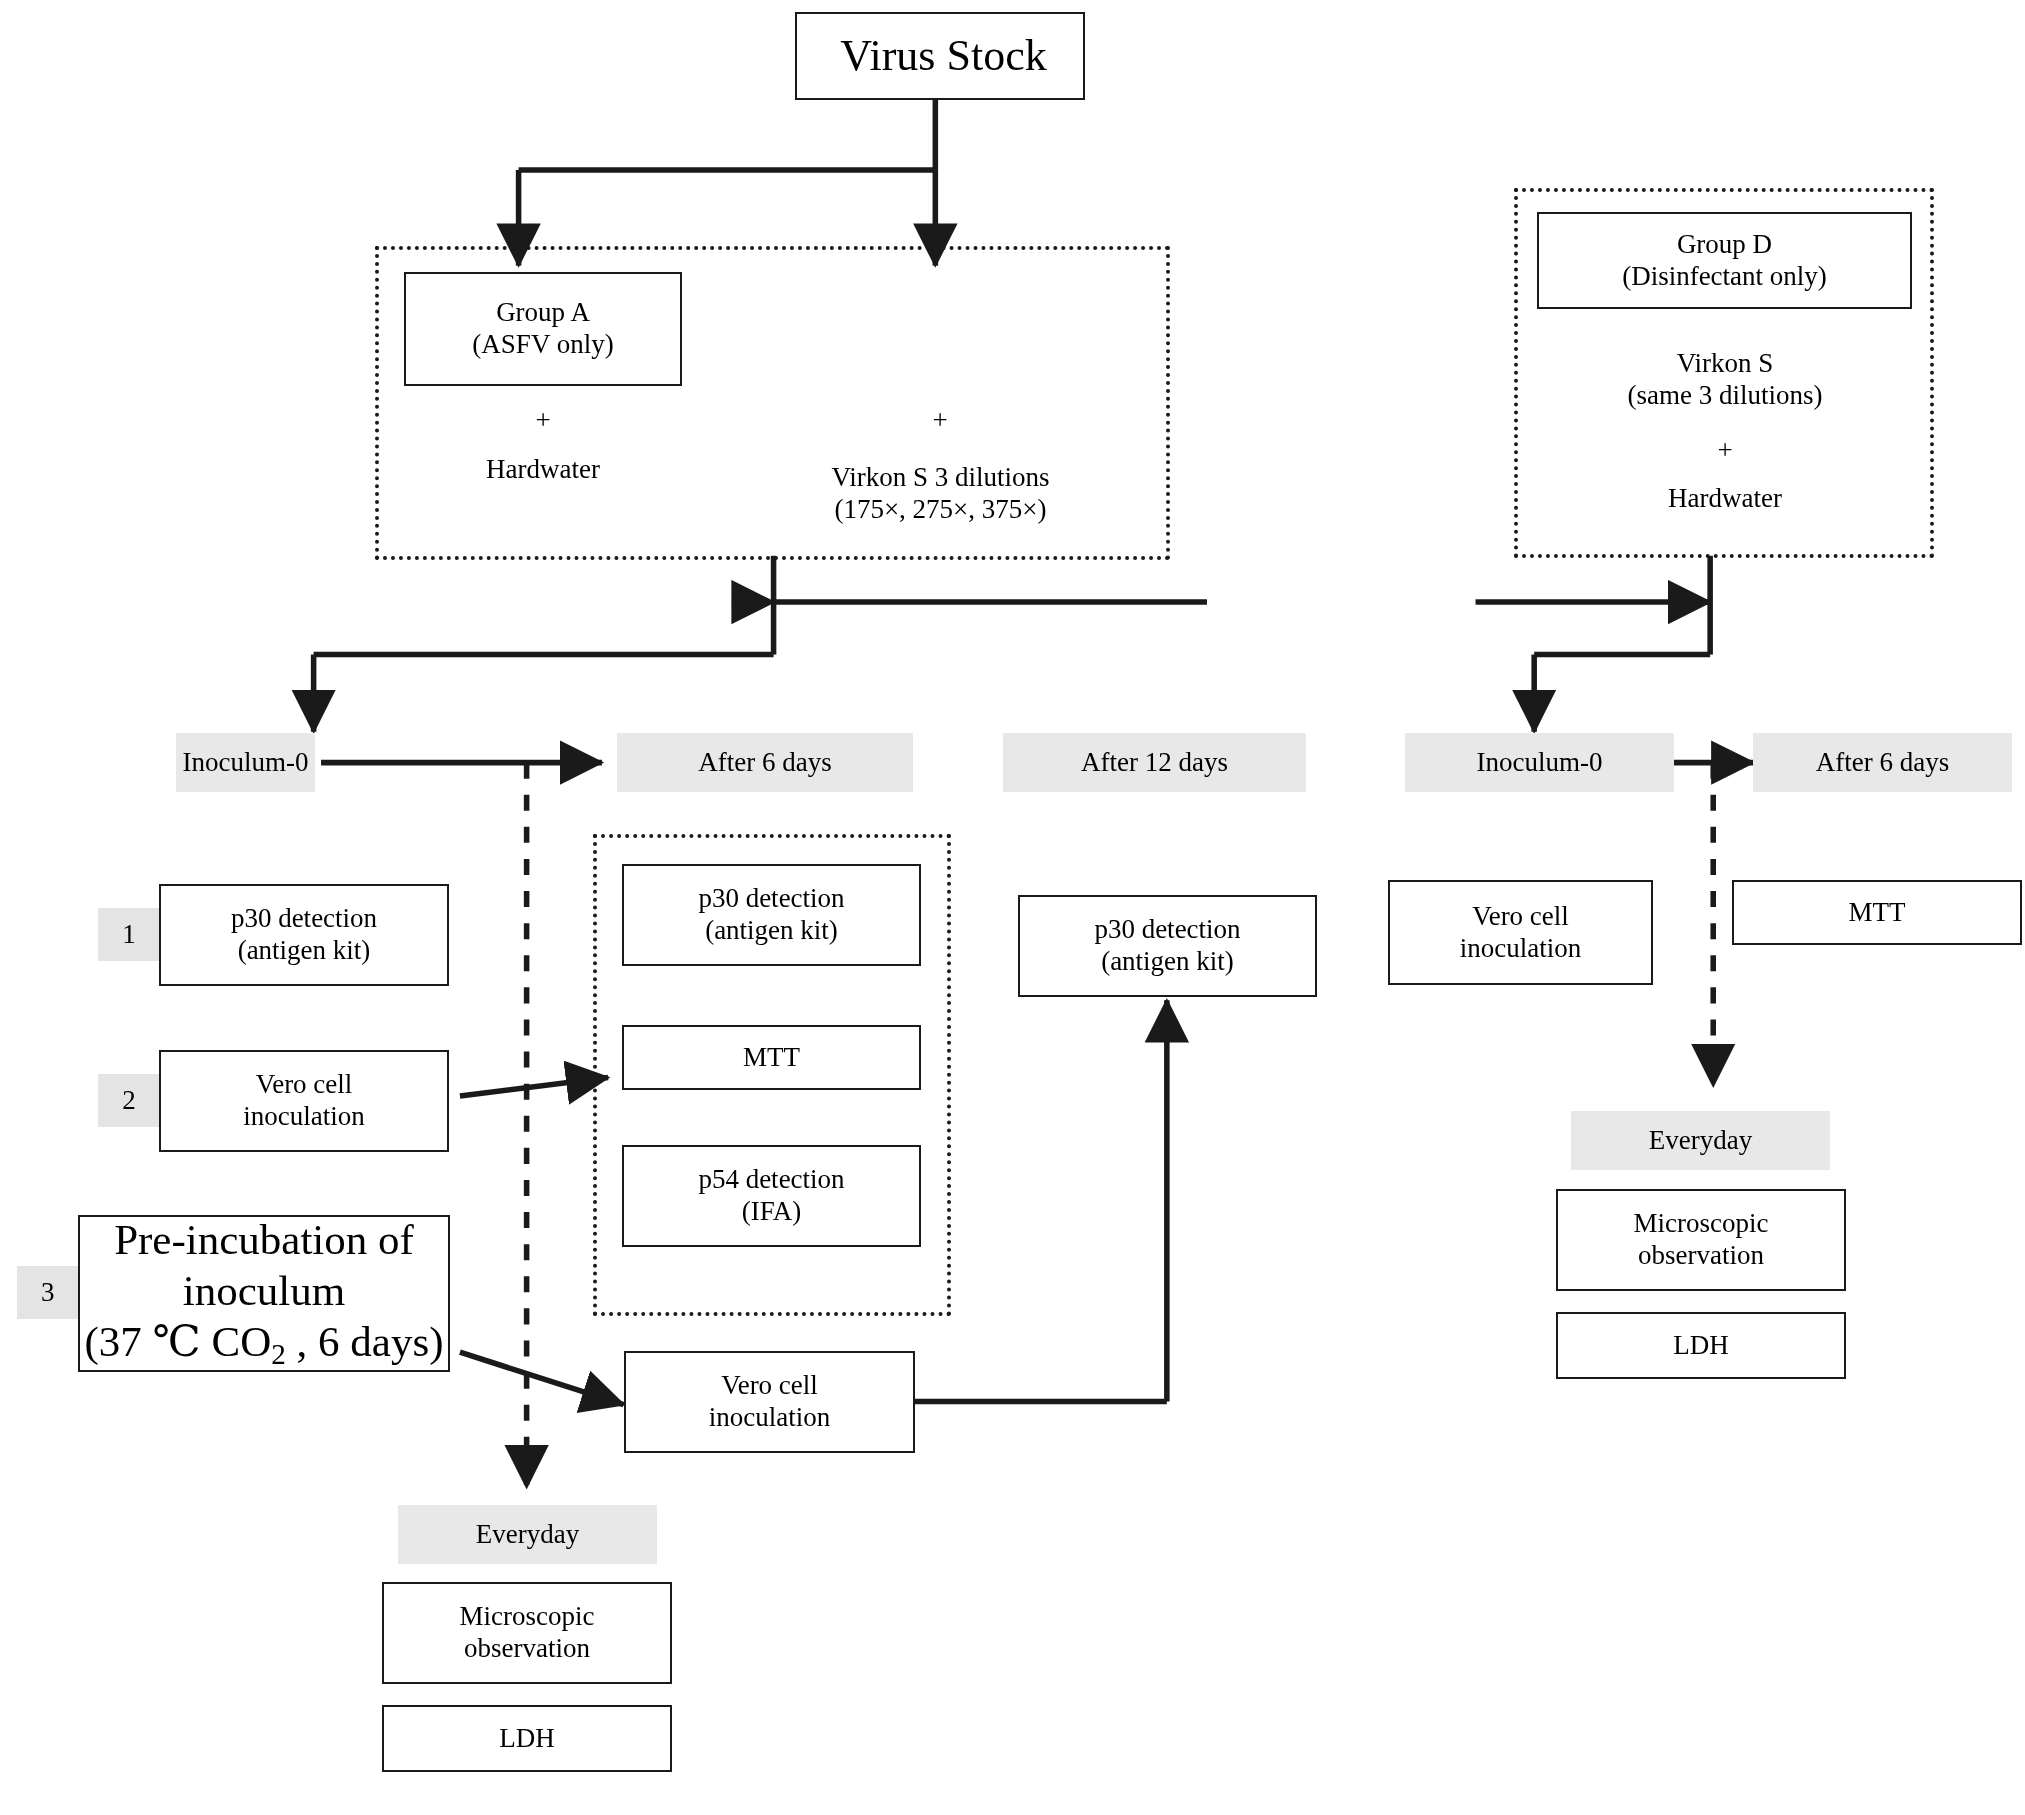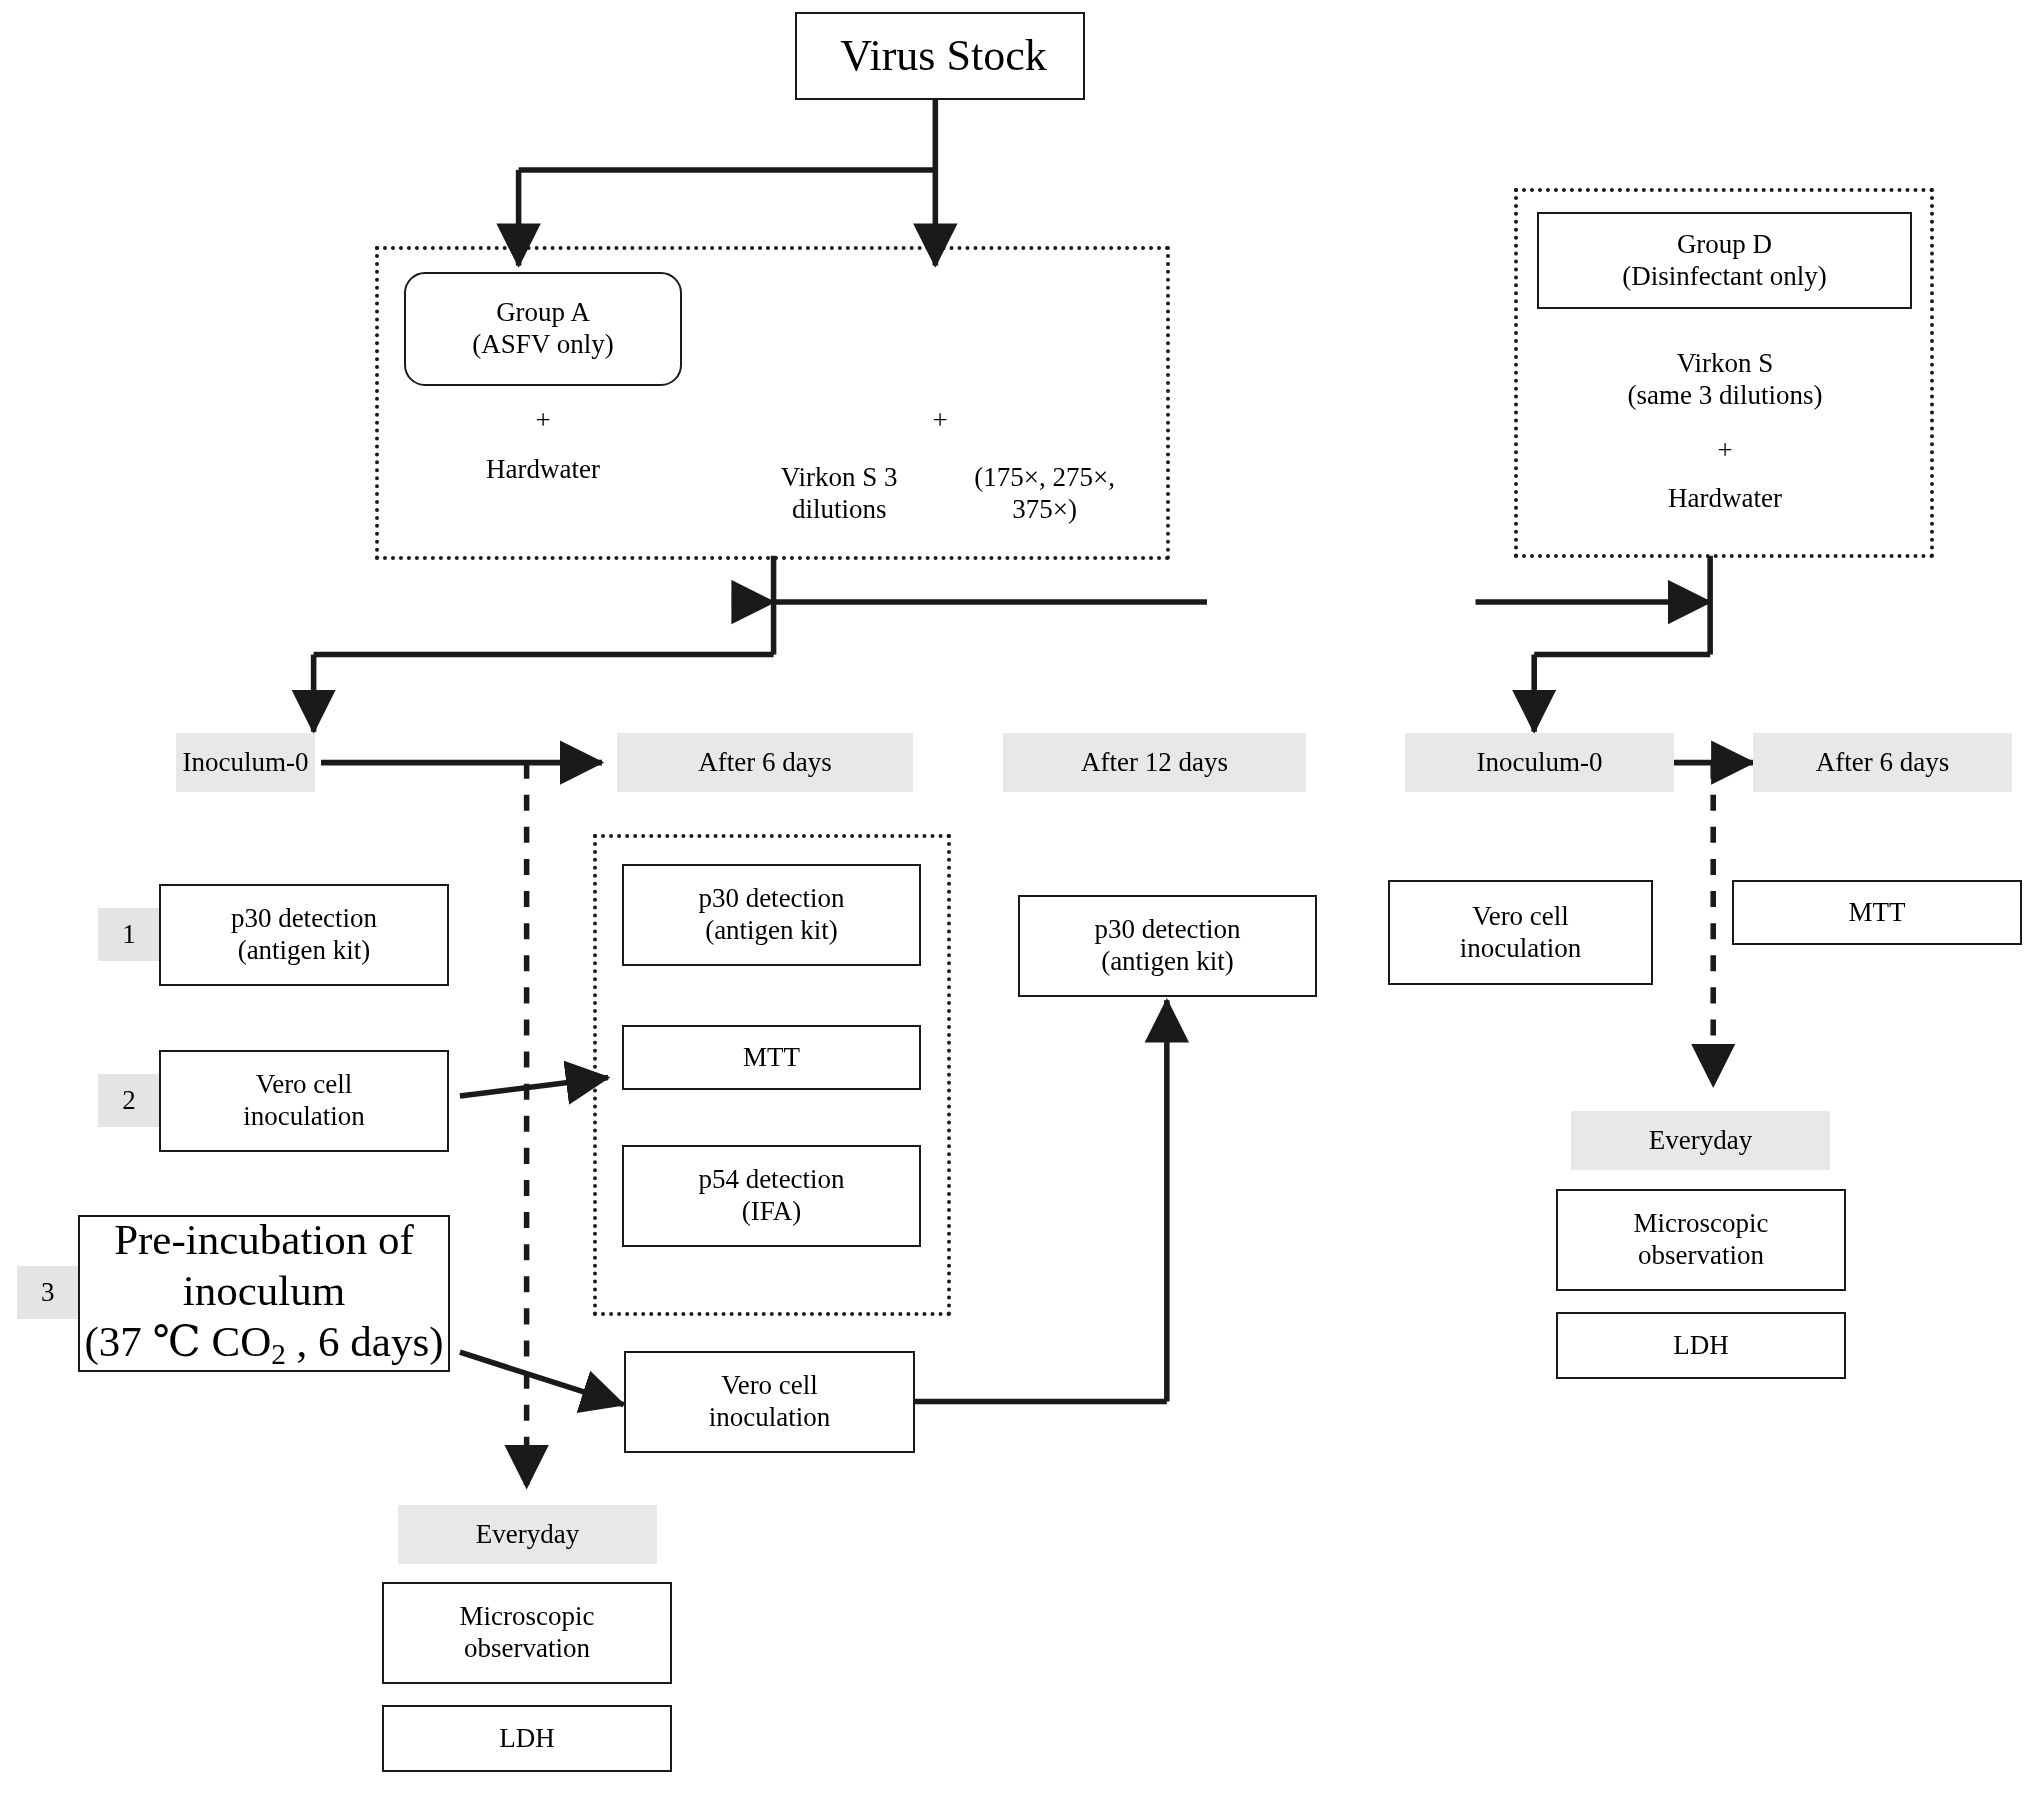--- a/index.html
+++ b/index.html
@@ -66,35 +66,35 @@
       <path d="M2775,1235 L2775,1755" marker-end="url(#ahd)"></path>
     </g>
   </svg>
 
   <div class="node solidbox f72" style="left:795px;top:12.3px;width:290px;height:88px;">
     <span>Virus Stock</span>
   </div>
 
   <div class="node dotbox" style="left:375px;top:246px;width:795px;height:314px;"></div>
 
-  <div class="node solidbox f58" style="left:404px;top:272px;width:278px;height:114px;flex-direction:column;border-radius:21px;">
+  <div class="node solidbox f58" style="left:404px;top:272px;width:278px;height:114px;flex-direction:column;">
     <span>Group A</span>
     <span>(ASFV only)</span>
   </div>
   <div class="node plain f58" style="left:404px;top:401px;width:278px;height:40px;">
     <span>+</span>
   </div>
   <div class="node plain f58" style="left:404px;top:449px;width:278px;height:41px;">
     <span>Hardwater</span>
   </div>
 
   <div class="node plain f58" style="left:747px;top:401px;width:386px;height:40px;">
     <span>+</span>
   </div>
-  <div class="node plain f58" style="left:735px;top:447px;width:411px;height:93px;flex-direction:row;">
+  <div class="node plain f58" style="left:735px;top:447px;width:411px;height:93px;flex-direction:column;">
     <span>Virkon S 3 dilutions</span>
     <span>(175×, 275×, 375×)</span>
   </div>
 
   <div class="node dotbox" style="left:1514px;top:188px;width:420px;height:370px;"></div>
   <div class="node solidbox f58" style="left:1537px;top:212px;width:375px;height:97px;flex-direction:column;">
     <span>Group D</span>
     <span>(Disinfectant only)</span>
   </div>
   <div class="node plain f58" style="left:1525px;top:333px;width:400px;height:93px;flex-direction:column;">

